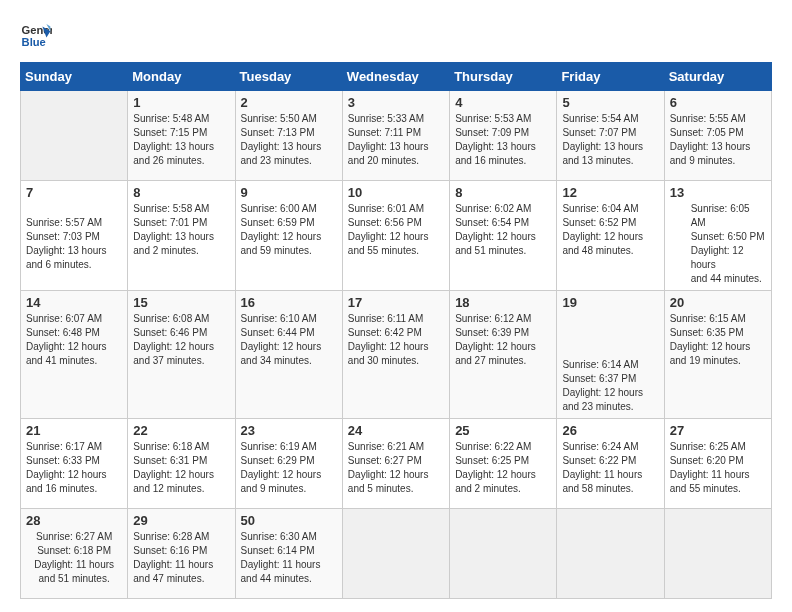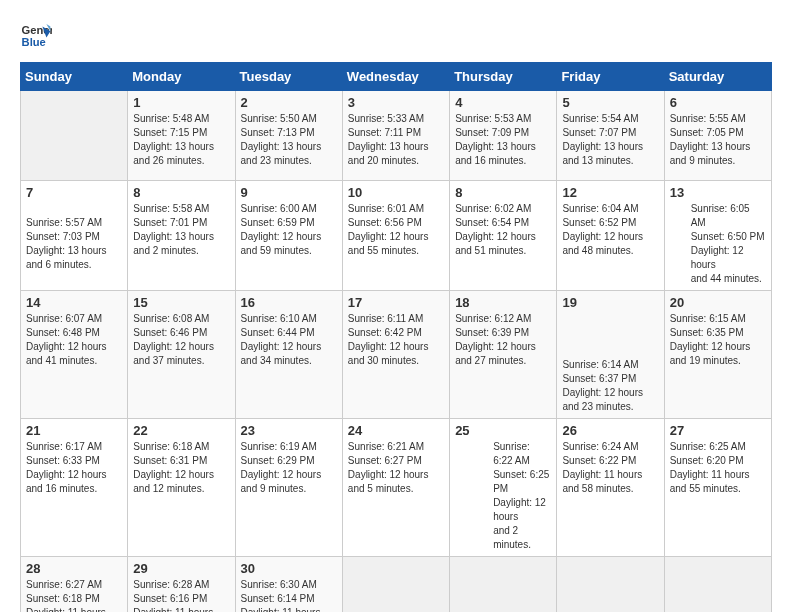--- a/index.html
+++ b/index.html
@@ -279,21 +279,21 @@
         </td>
         <td>
           <span class="day-number">24</span>
           <div class="day-info" style="white-space: pre-line;">Sunrise: 6:21 AM
 Sunset: 6:27 PM
 Daylight: 12 hours
 and 5 minutes.</div>
         </td>
         <td>
           <span class="day-number">25</span>
-          <div class="day-info" style="white-space: pre-line; margin-left: 38px;">Sunrise: 6:22 AM
+          <div class="day-info" style="white-space: pre-line;">Sunrise: 6:22 AM
 Sunset: 6:25 PM
 Daylight: 12 hours
 and 2 minutes.</div>
         </td>
         <td>
           <span class="day-number">26</span>
           <div class="day-info" style="white-space: pre-line;">Sunrise: 6:24 AM
 Sunset: 6:22 PM
 Daylight: 11 hours
 and 58 minutes.</div>
@@ -302,34 +302,34 @@
           <span class="day-number">27</span>
           <div class="day-info" style="white-space: pre-line;">Sunrise: 6:25 AM
 Sunset: 6:20 PM
 Daylight: 11 hours
 and 55 minutes.</div>
         </td>
       </tr>
       <tr>
         <td>
           <span class="day-number">28</span>
-          <div class="day-info" style="white-space: pre-line;">Sunrise: 6:27 AM
+          <div class="day-info" style="white-space: pre-line; text-align: center;">Sunrise: 6:27 AM
 Sunset: 6:18 PM
 Daylight: 11 hours
 and 51 minutes.</div>
         </td>
         <td>
           <span class="day-number">29</span>
           <div class="day-info" style="white-space: pre-line;">Sunrise: 6:28 AM
 Sunset: 6:16 PM
 Daylight: 11 hours
 and 47 minutes.</div>
         </td>
         <td>
-          <span class="day-number">30</span>
+          <span class="day-number">50</span>
           <div class="day-info" style="white-space: pre-line;">Sunrise: 6:30 AM
 Sunset: 6:14 PM
 Daylight: 11 hours
 and 44 minutes.</div>
         </td>
         <td class="empty-cell"></td>
         <td class="empty-cell"></td>
         <td class="empty-cell"></td>
         <td class="empty-cell"></td>
       </tr>

